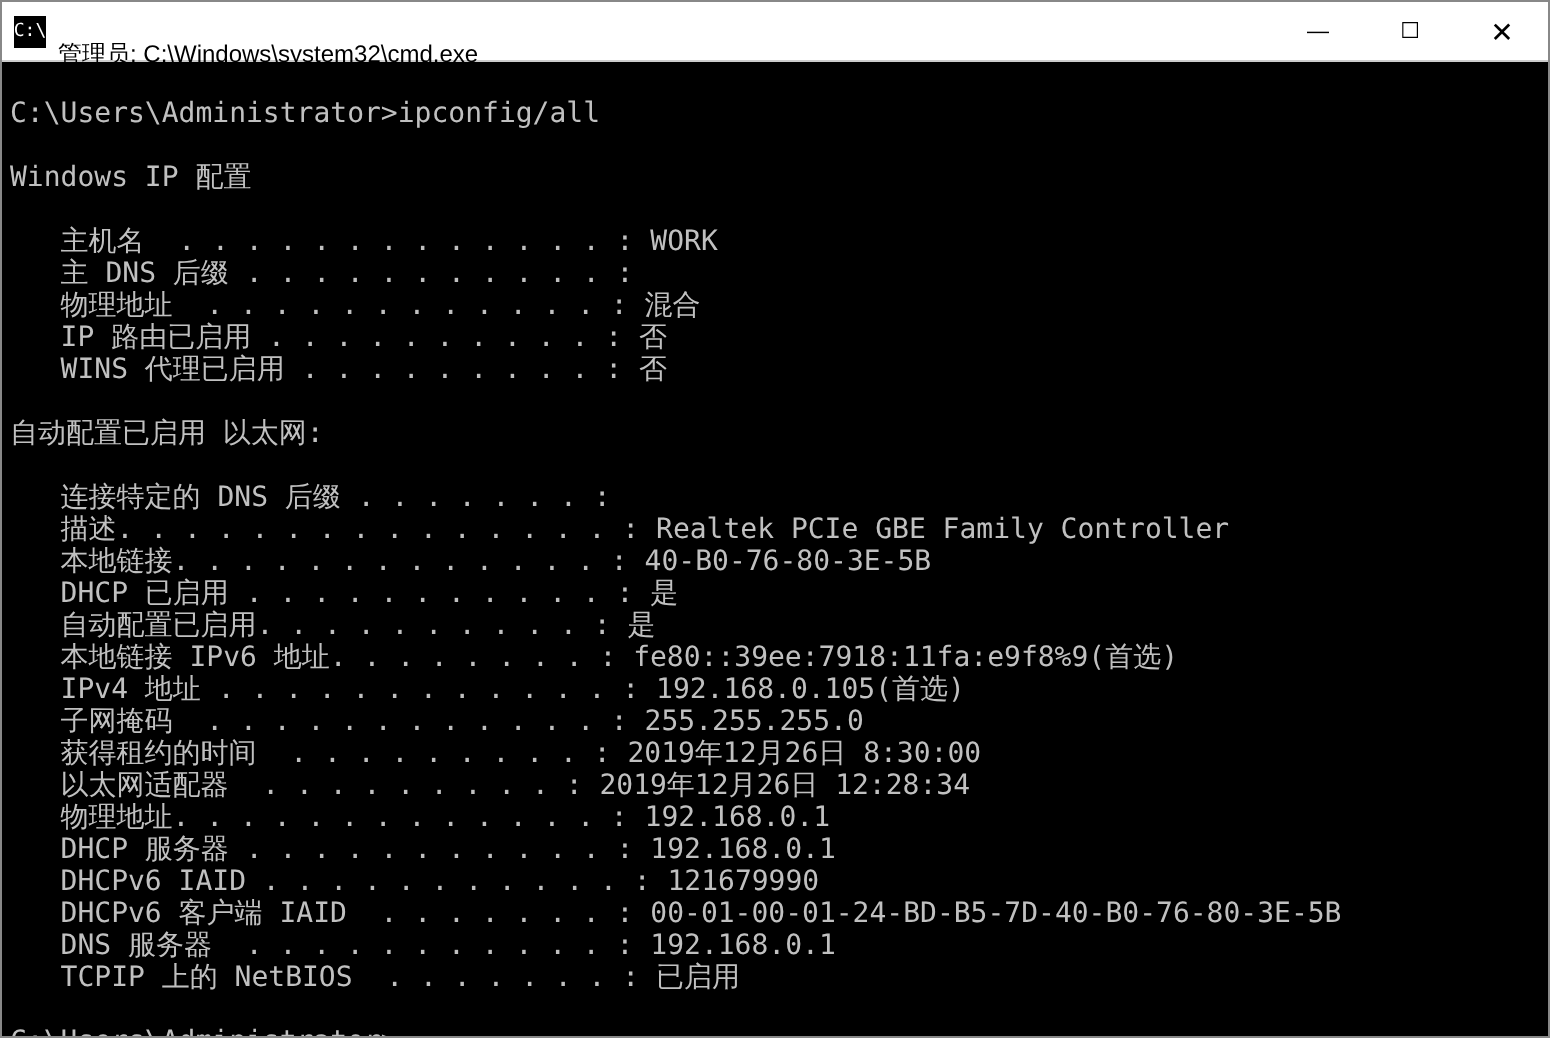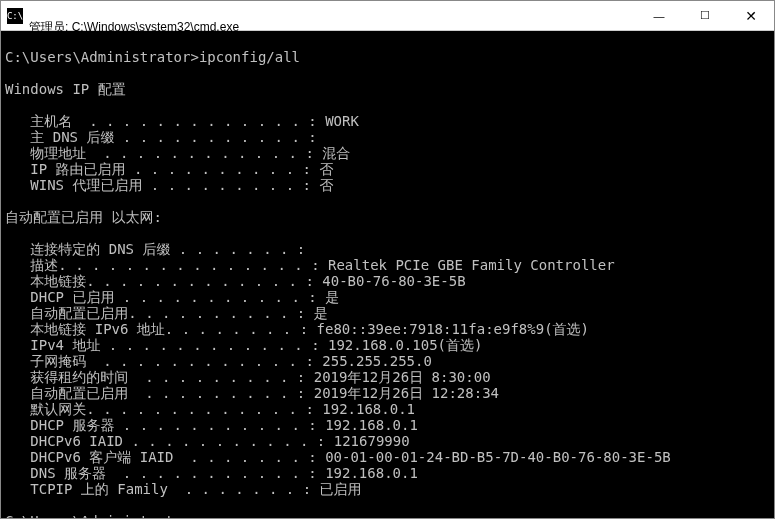--- a/index.html
+++ b/index.html
@@ -98,23 +98,23 @@
 <span class="line"></span>
 <span class="line"><span>   连接特定的 DNS 后缀 . . . . . . . : </span><span></span></span>
 <span class="line"><span>   描述. . . . . . . . . . . . . . . : </span><span>Realtek PCIe GBE Family Controller</span></span>
 <span class="line"><span>   本地链接. . . . . . . . . . . . . : </span><span>40-B0-76-80-3E-5B</span></span>
 <span class="line"><span>   DHCP 已启用 . . . . . . . . . . . : </span><span>是</span></span>
 <span class="line"><span>   自动配置已启用. . . . . . . . . . : </span><span>是</span></span>
 <span class="line"><span>   本地链接 IPv6 地址. . . . . . . . : </span><span>fe80::39ee:7918:11fa:e9f8%9(首选)</span></span>
 <span class="line"><span>   IPv4 地址 . . . . . . . . . . . . : </span><span>192.168.0.105(首选)</span></span>
 <span class="line"><span>   子网掩码  . . . . . . . . . . . . : </span><span>255.255.255.0</span></span>
 <span class="line"><span>   获得租约的时间  . . . . . . . . . : </span><span>2019年12月26日 8:30:00</span></span>
-<span class="line"><span>   自动配置已启用  . . . . . . . . . : </span><span>2019年12月26日 12:28:34</span></span>
-<span class="line"><span>   默认网关. . . . . . . . . . . . . : </span><span>192.168.0.1</span></span>
+<span class="line"><span>   以太网适配器  . . . . . . . . . : </span><span>2019年12月26日 12:28:34</span></span>
+<span class="line"><span>   物理地址. . . . . . . . . . . . . : </span><span>192.168.0.1</span></span>
 <span class="line"><span>   DHCP 服务器 . . . . . . . . . . . : </span><span>192.168.0.1</span></span>
 <span class="line"><span>   DHCPv6 IAID . . . . . . . . . . . : </span><span>121679990</span></span>
 <span class="line"><span>   DHCPv6 客户端 IAID  . . . . . . . : </span><span>00-01-00-01-24-BD-B5-7D-40-B0-76-80-3E-5B</span></span>
 <span class="line"><span>   DNS 服务器  . . . . . . . . . . . : </span><span>192.168.0.1</span></span>
-<span class="line"><span>   TCPIP 上的 Family  . . . . . . . : </span><span>已启用</span></span>
+<span class="line"><span>   TCPIP 上的 NetBIOS  . . . . . . . : </span><span>已启用</span></span>
 <span class="line"></span>
 <span class="line"><span>C:\Users\Administrator&gt;</span></span>
   </div>
 </div>
 
 </body></html>

